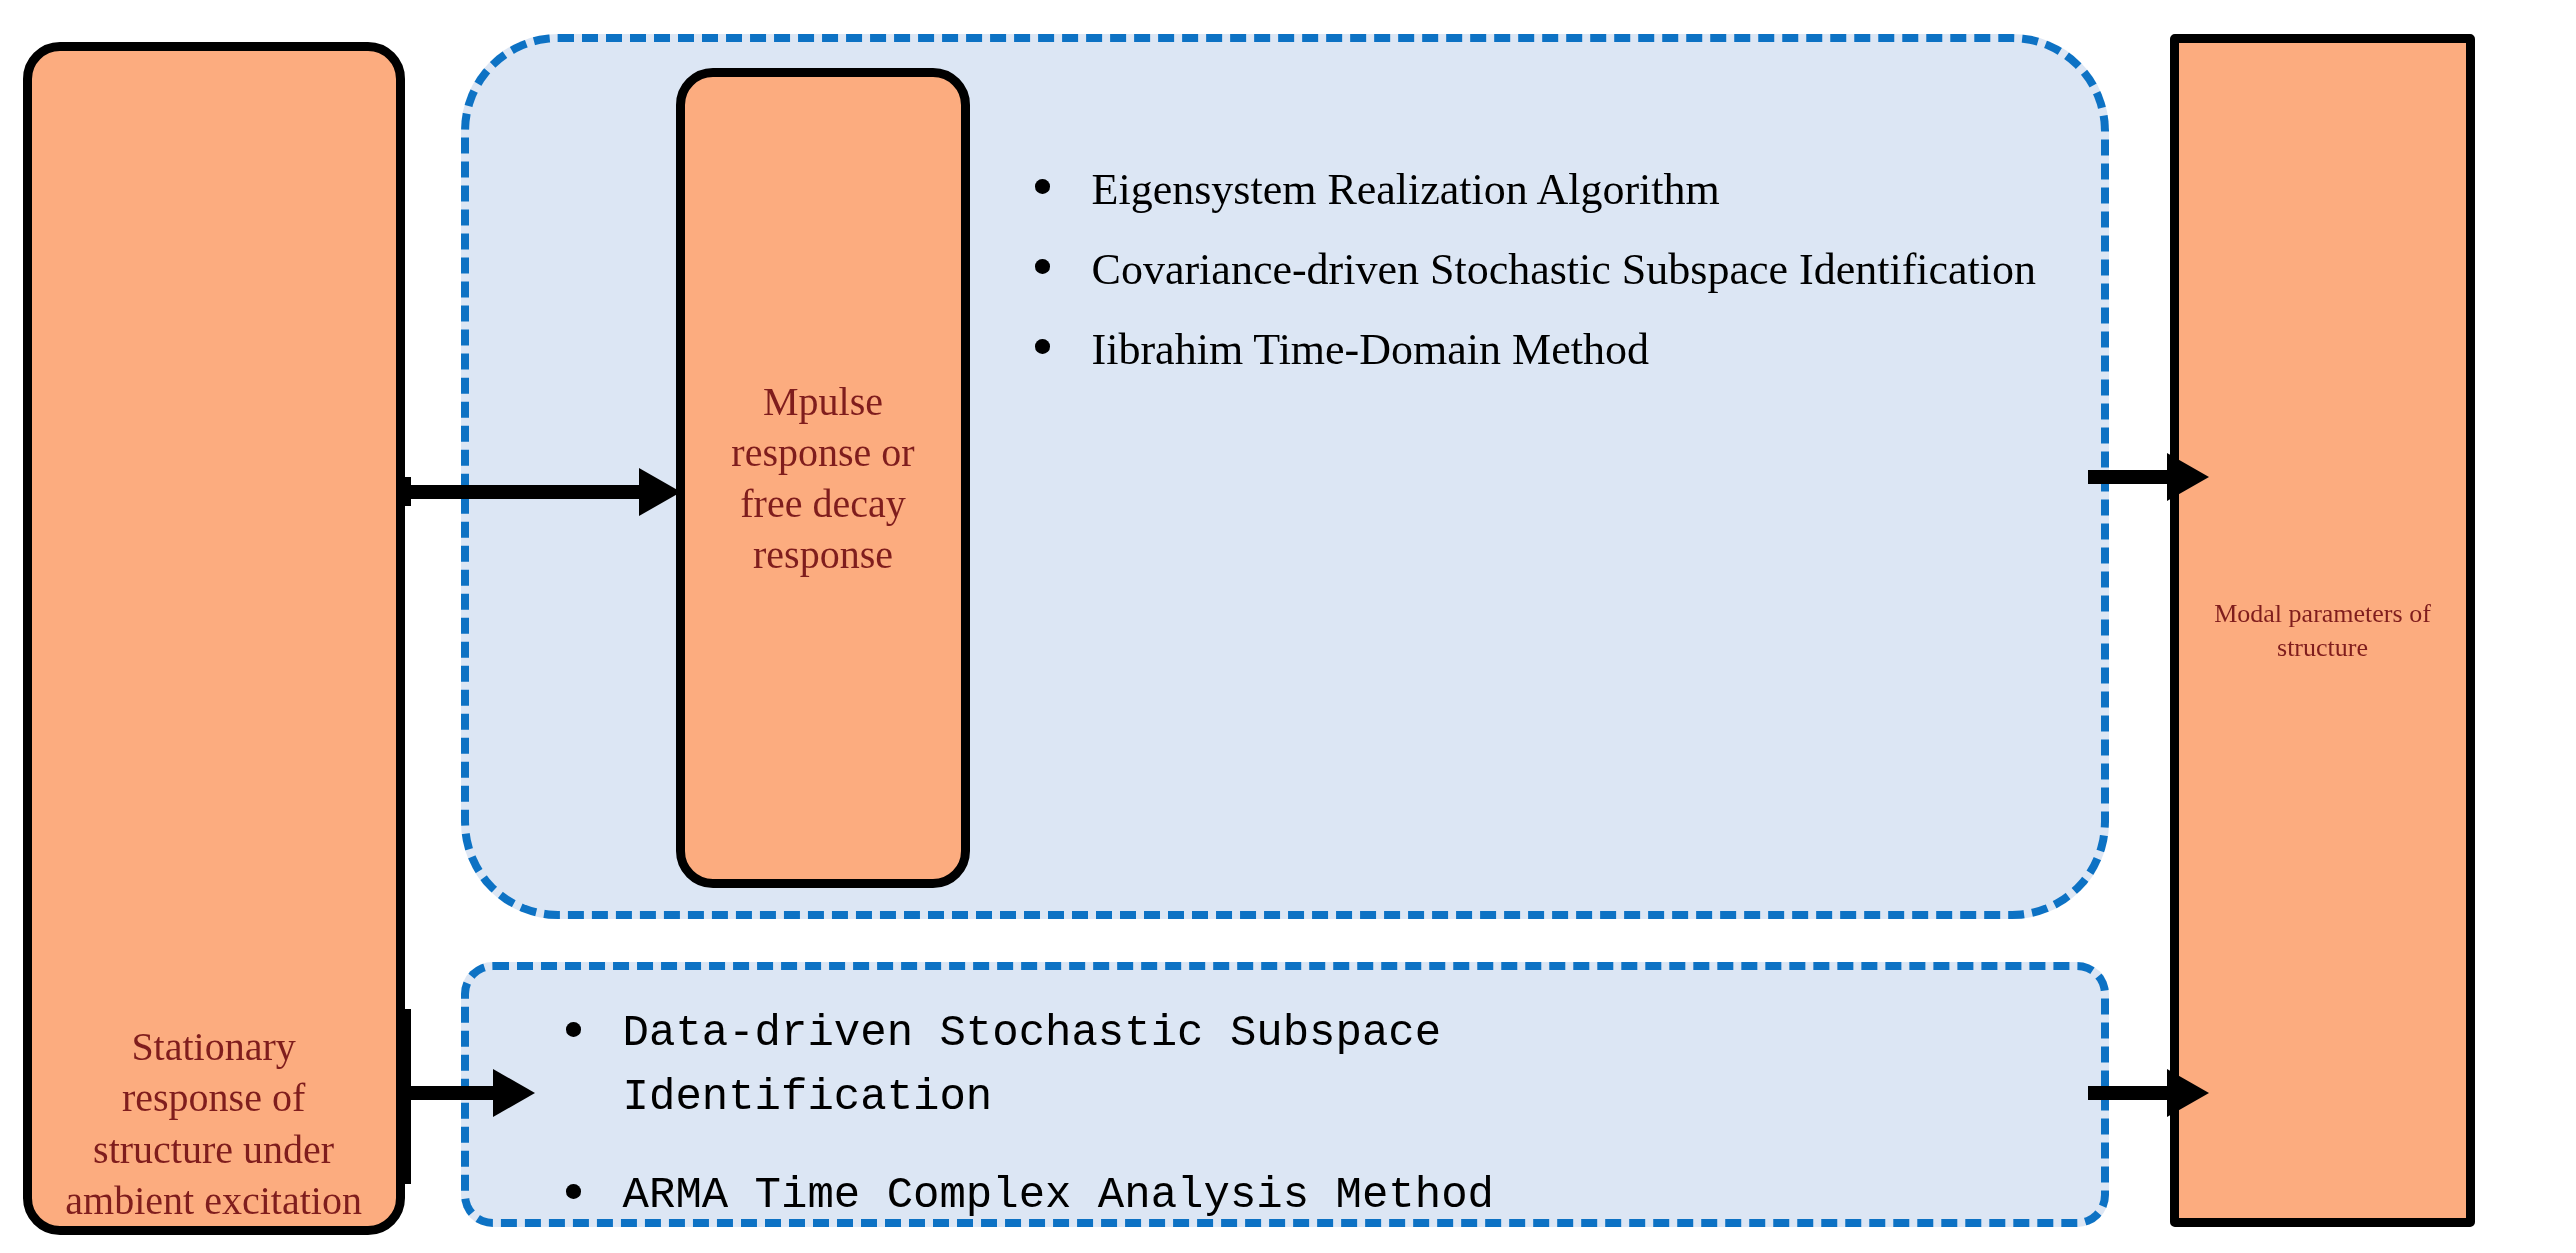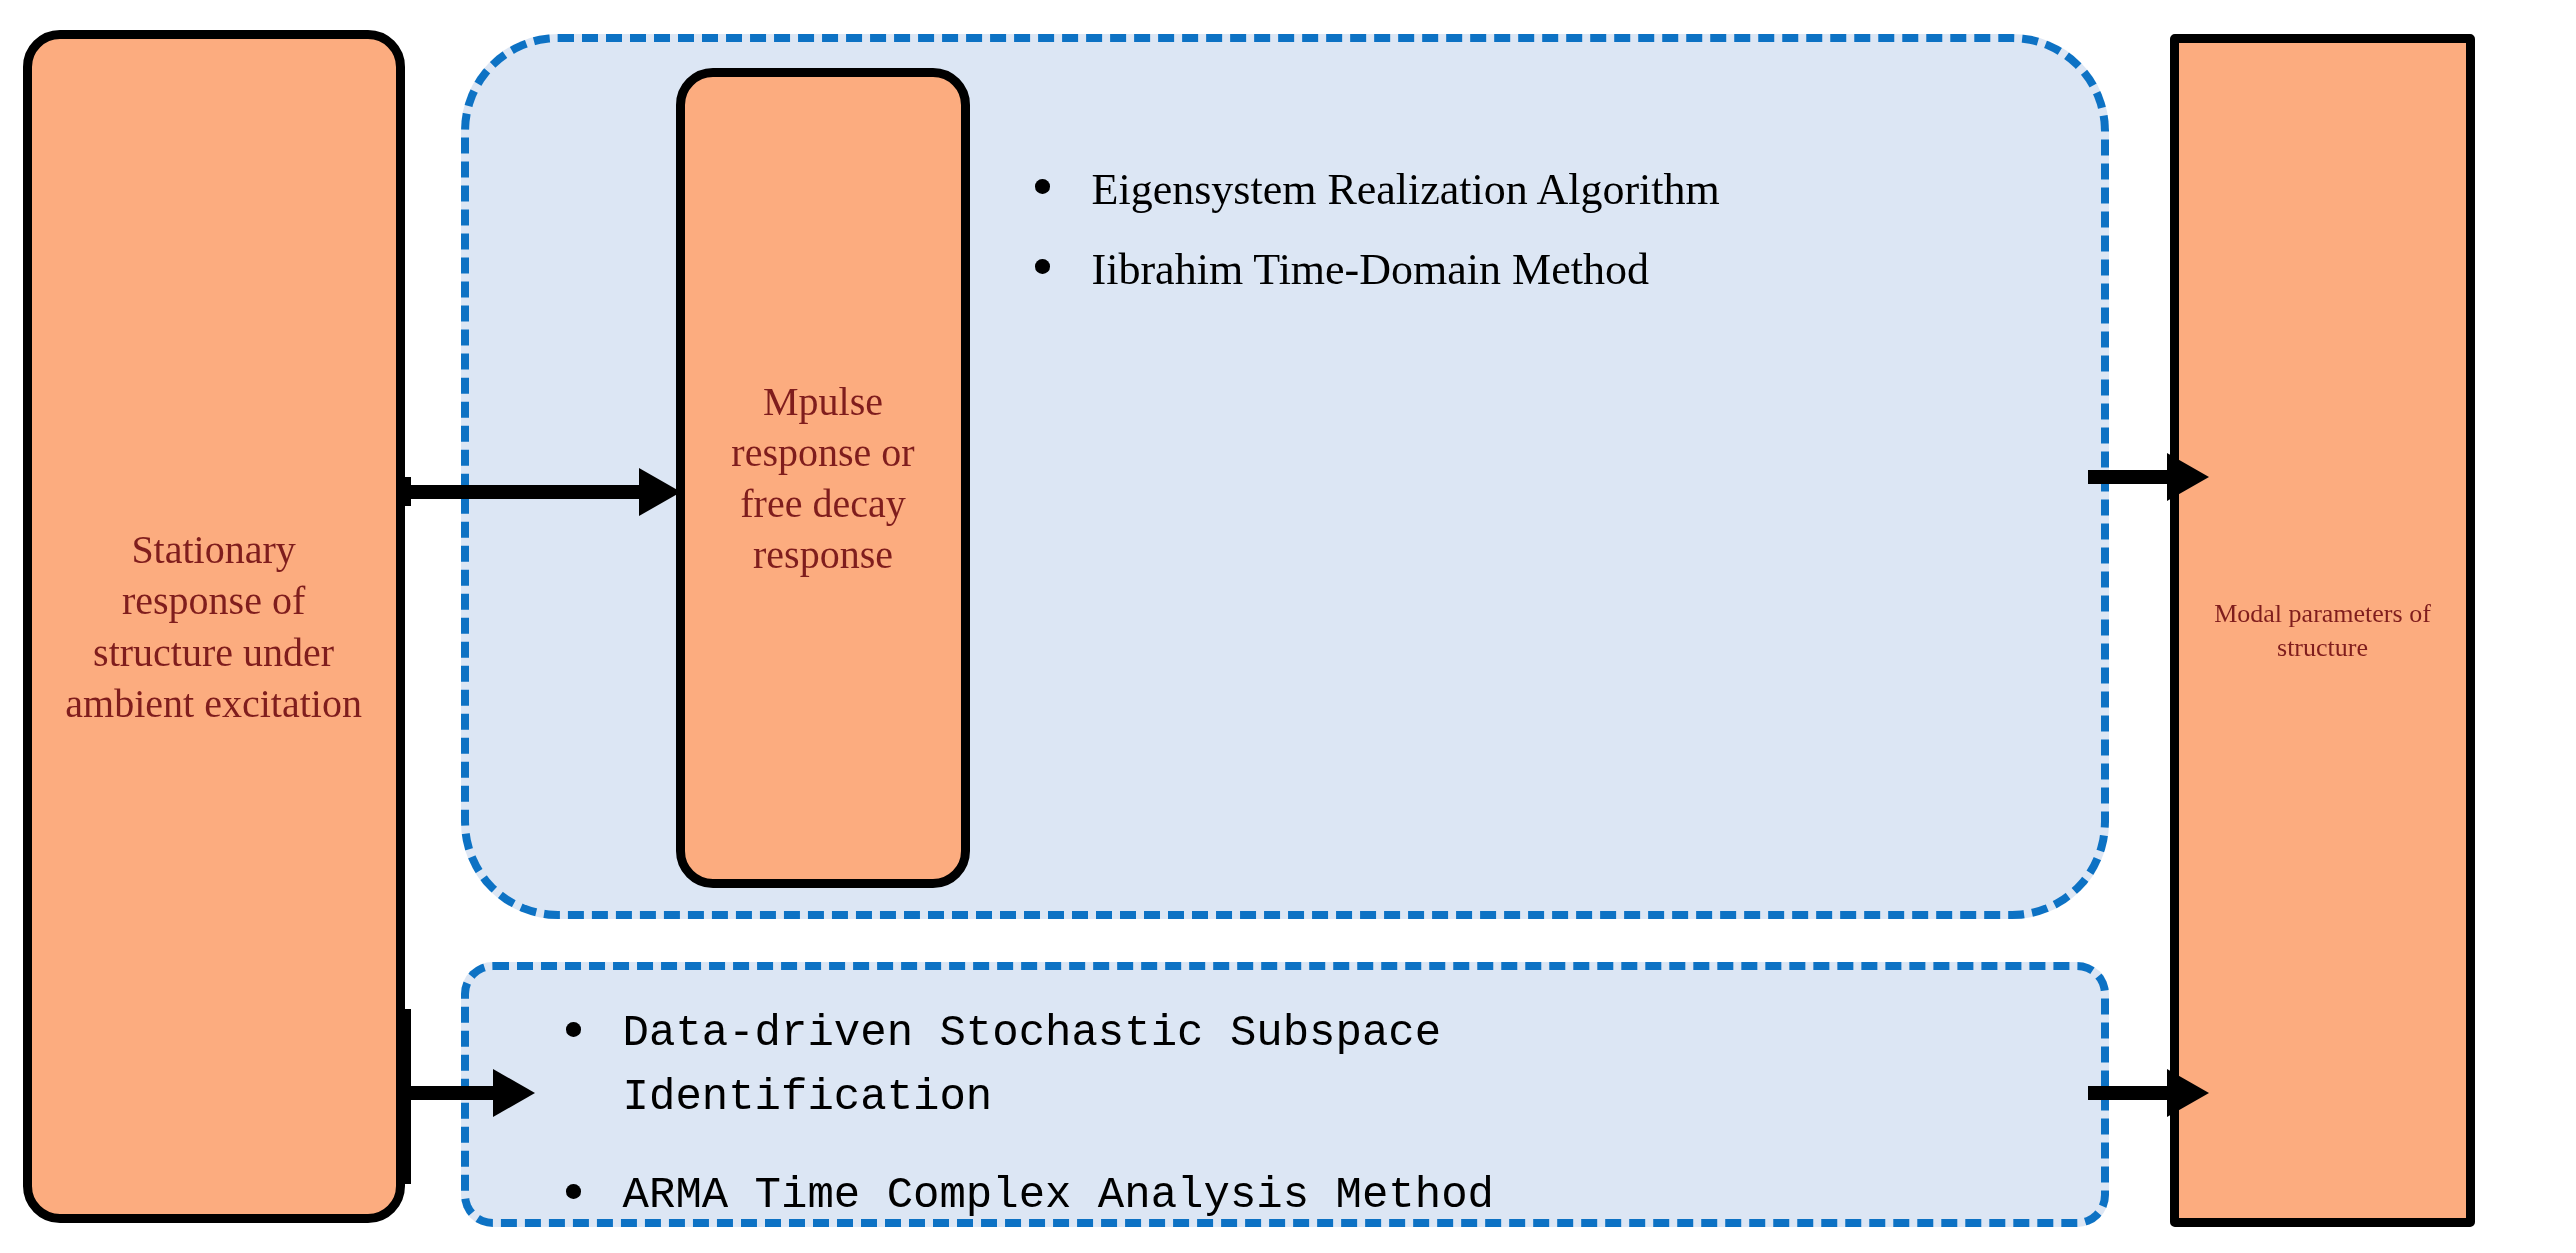--- a/index.html
+++ b/index.html
@@ -26,26 +26,27 @@
     box-sizing: border-box;
     display: flex;
     align-items: center;
     justify-content: center;
     text-align: center;
     color: #7f1d1d;
     line-height: 1.28;
   }
   #box-input {
     left: 22.6px;
-    top: 30px;
+    top: 42px;
     width: 382px;
     height: 1193px;
     border-radius: 37px;
     font-size: 40px;
     padding: 0 28px;
+    align-items: flex-end;
   }
   #box-impulse {
     left: 676px;
     top: 68px;
     width: 294px;
     height: 820px;
     border-radius: 37px;
     font-size: 40px;
     padding: 0 11.3px;
   }
@@ -190,20 +191,24 @@
     <span>Mpulse response or free decay response</span>
   </div>
 
   <ul id="list-upper" class="bullet-list">
     <li class="bullet-item">
       <span class="bullet-dot"></span>
       <span class="bullet-text">Eigensystem Realization Algorithm</span>
     </li>
     <li class="bullet-item">
       <span class="bullet-dot"></span>
+      <span class="bullet-text">Covariance-driven Stochastic Subspace Identification</span>
+    </li>
+    <li class="bullet-item">
+      <span class="bullet-dot"></span>
       <span class="bullet-text">Iibrahim Time-Domain Method</span>
     </li>
   </ul>
 
   <ul id="list-lower" class="bullet-list">
     <li class="bullet-item">
       <span class="bullet-dot"></span>
       <span class="bullet-text">Data-driven Stochastic Subspace Identification</span>
     </li>
     <li class="bullet-item">

